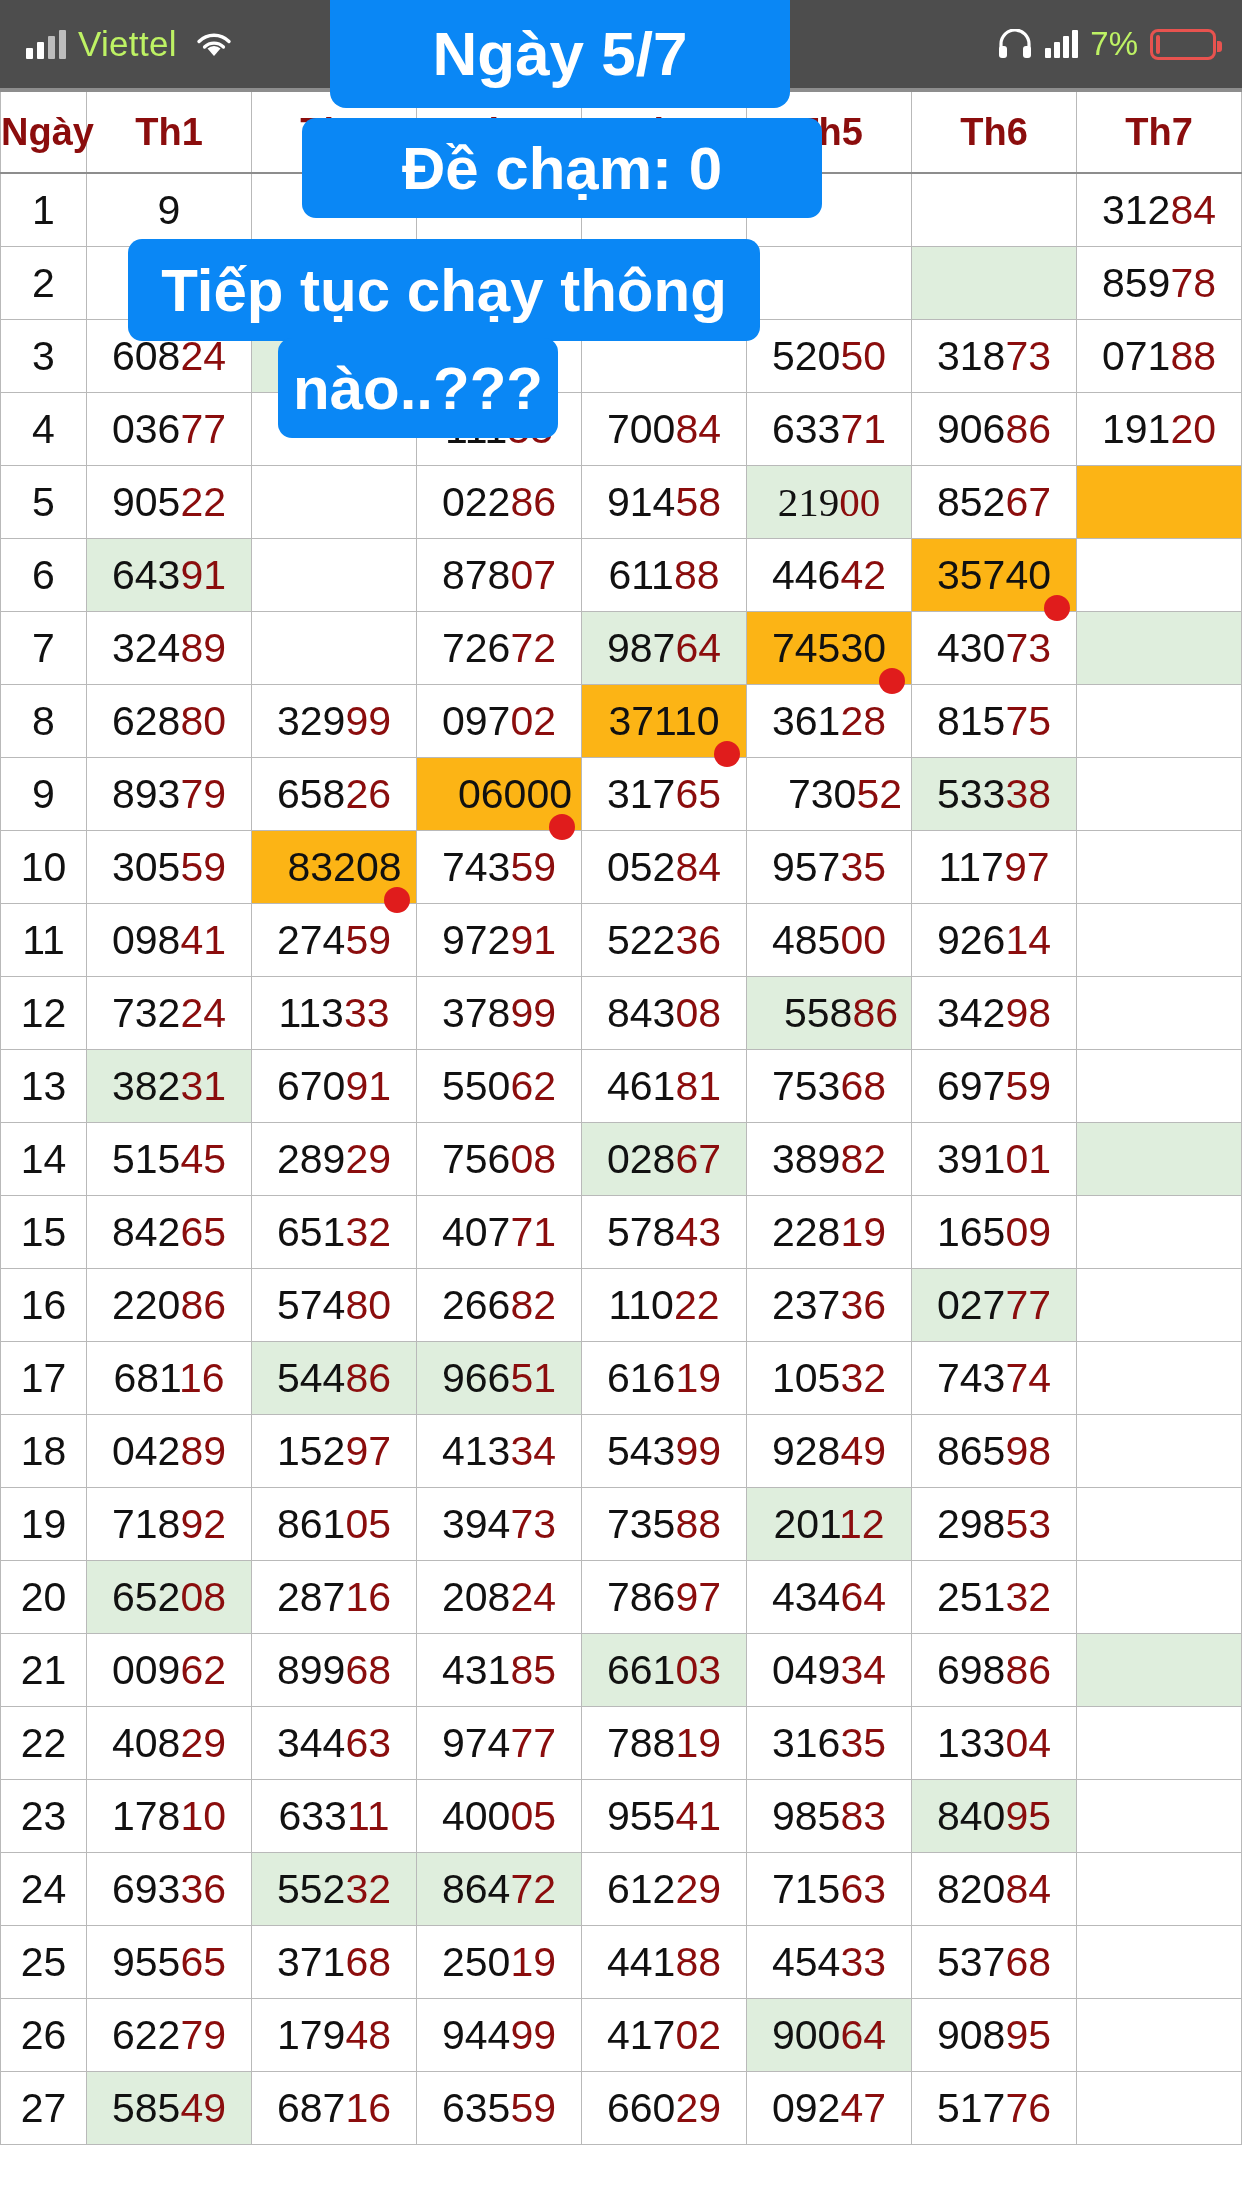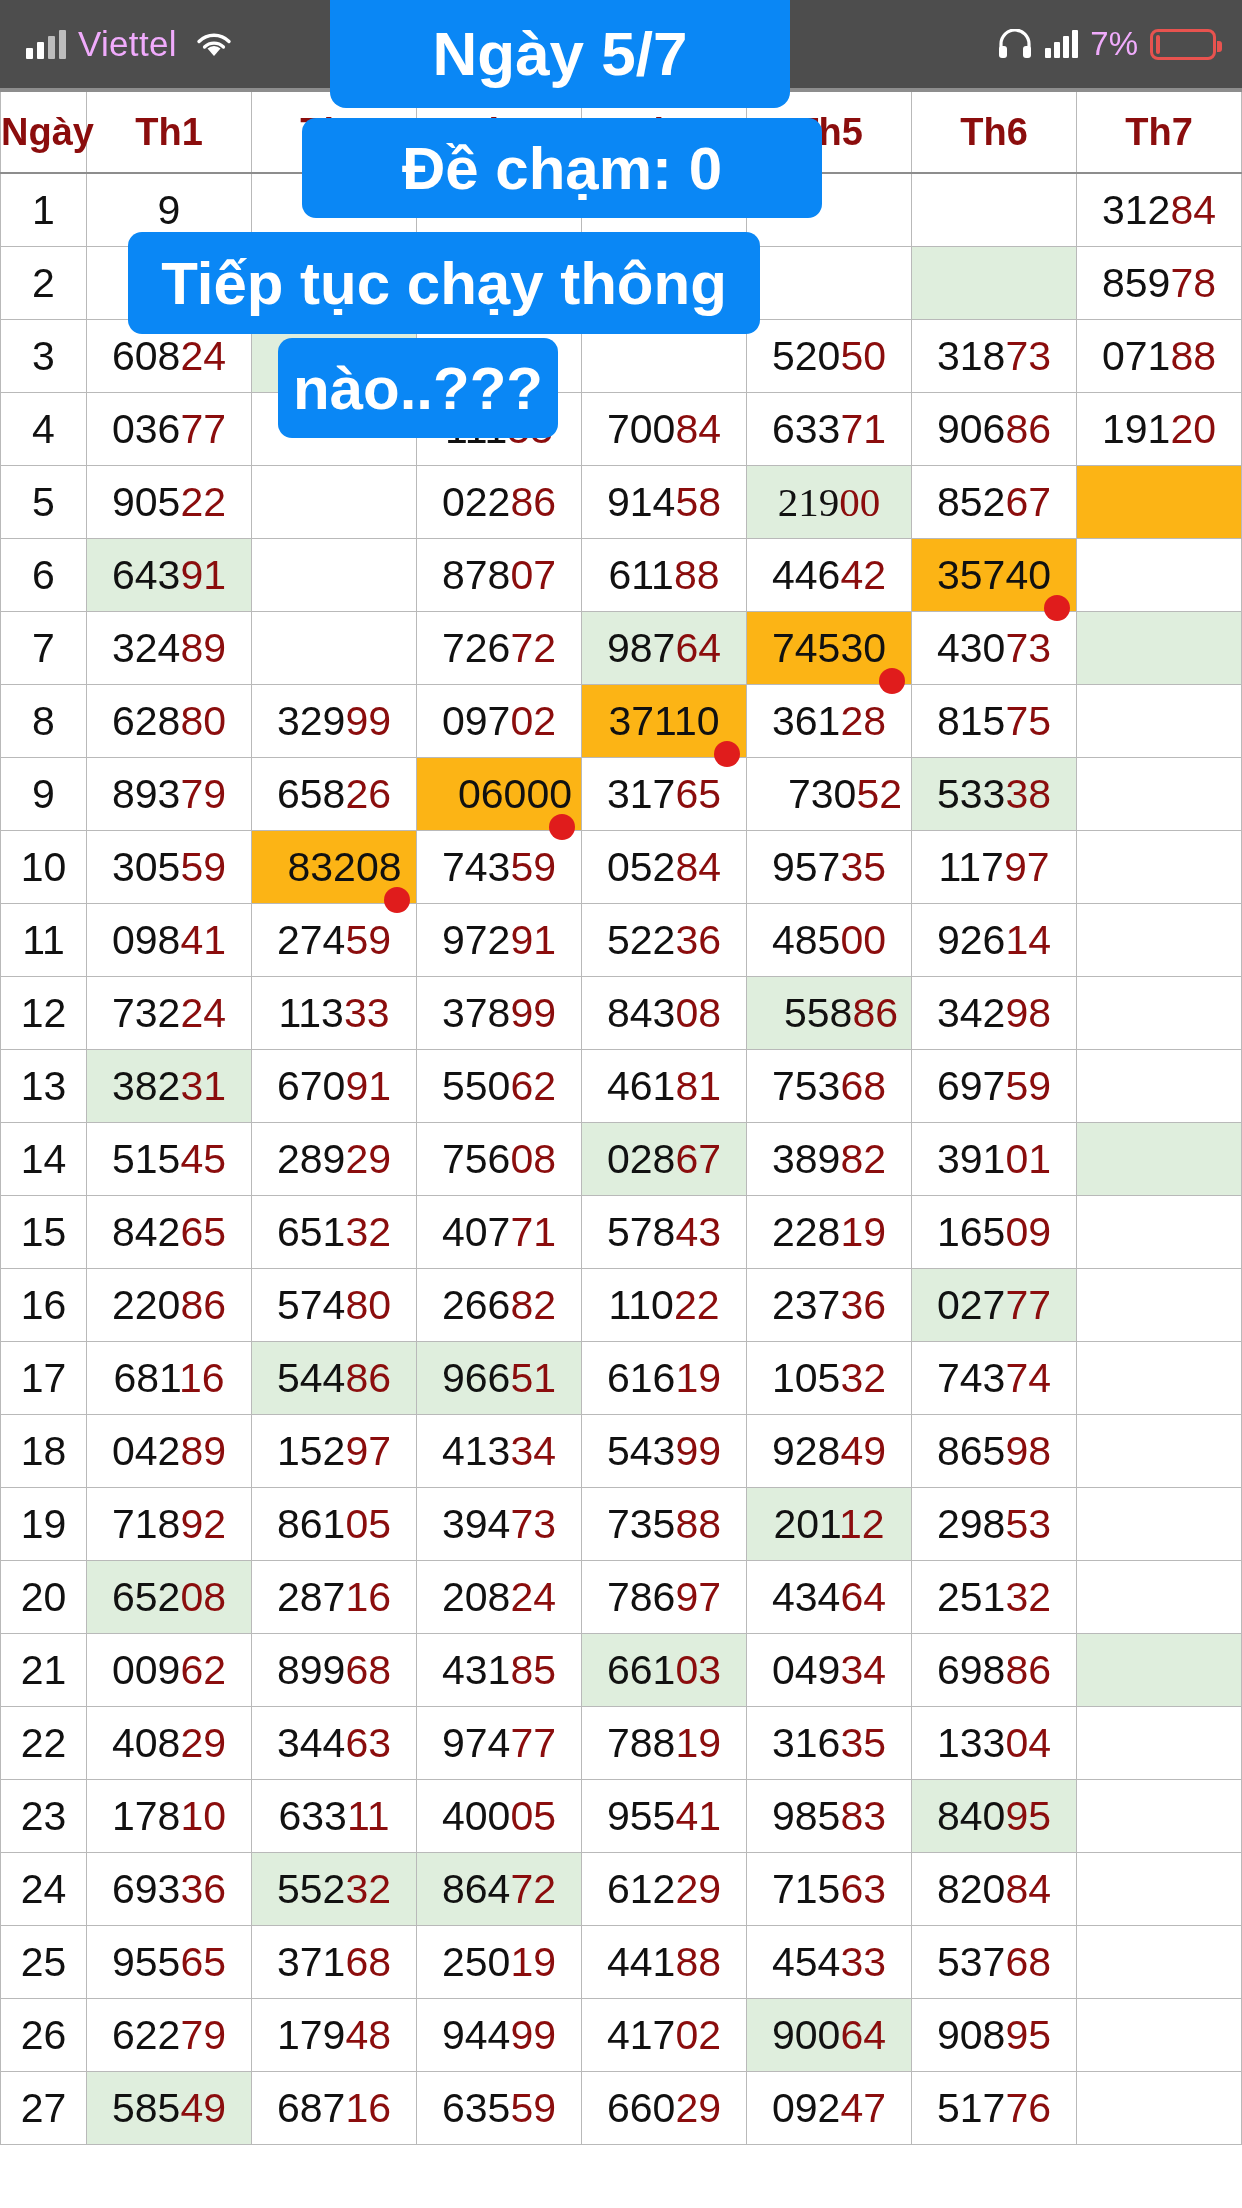--- a/index.html
+++ b/index.html
@@ -14,21 +14,21 @@
     height: 2208px;
     overflow: hidden;
     background: #ffffff;
   }
 
   
   .statusbar {
     position: relative;
     height: 88px;
     background: #4d4d4d;
-    color: #f0abfc;
+    color: #bef264;
     display: flex;
     align-items: center;
     padding: 0 26px;
     box-sizing: border-box;
     font-size: 34px;
   }
   .status-left {
     display: flex;
     align-items: center;
     gap: 12px;
@@ -155,21 +155,21 @@
     border-radius: 14px;
     display: flex;
     align-items: center;
     justify-content: center;
     text-align: center;
     line-height: 1.05;
     box-sizing: border-box;
   }
   .ovl-1 { left: 330px; top: 0px;   width: 460px; height: 108px; font-size: 62px; border-radius: 0 0 16px 16px;}
   .ovl-2 { left: 302px; top: 118px; width: 520px; height: 100px; font-size: 60px; }
-  .ovl-3 { left: 128px; top: 232px; width: 632px; height: 102px; font-size: 60px; }
+  .ovl-3 { left: 128px; top: 239px; width: 632px; height: 102px; font-size: 60px; }
   .ovl-4 { left: 278px; top: 338px; width: 280px; height: 100px; font-size: 60px; }
 </style>
 </head>
 <body>
 
 <div id="screen">
 
   <div class="statusbar">
     <div class="status-left">
       <span class="signal">

